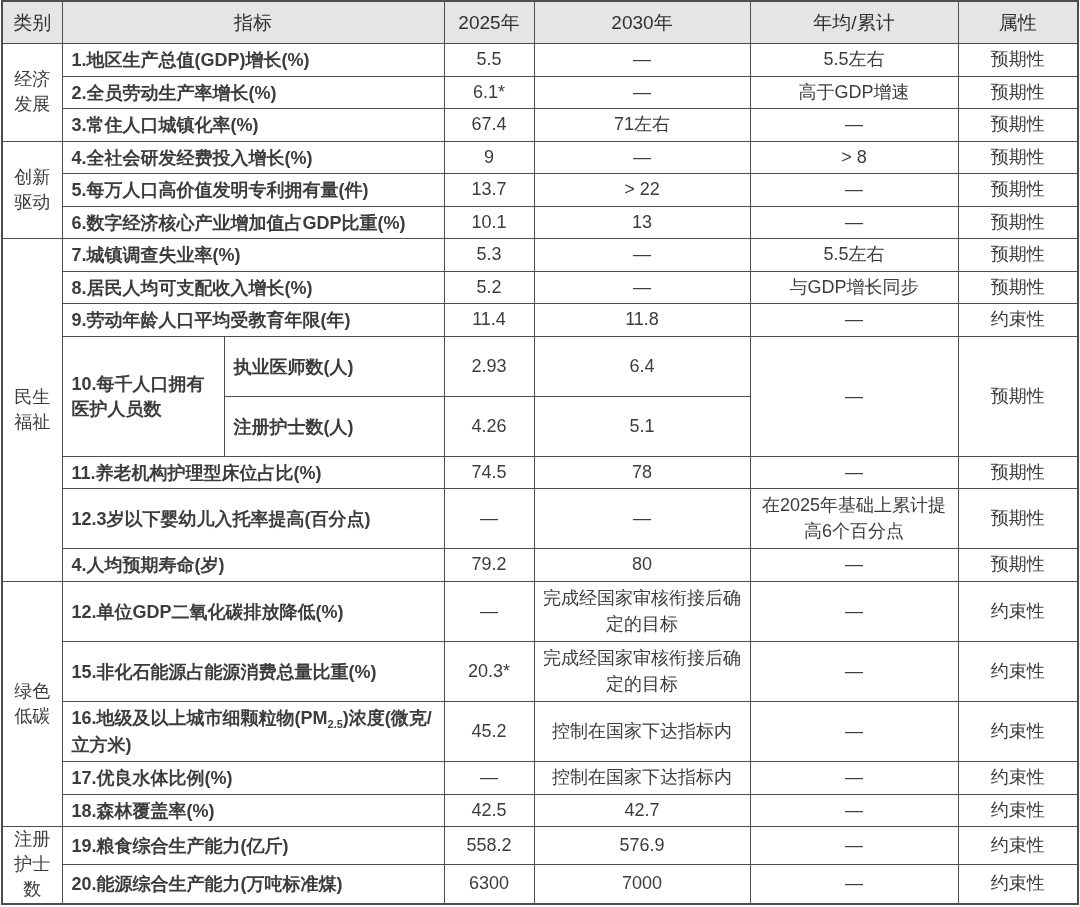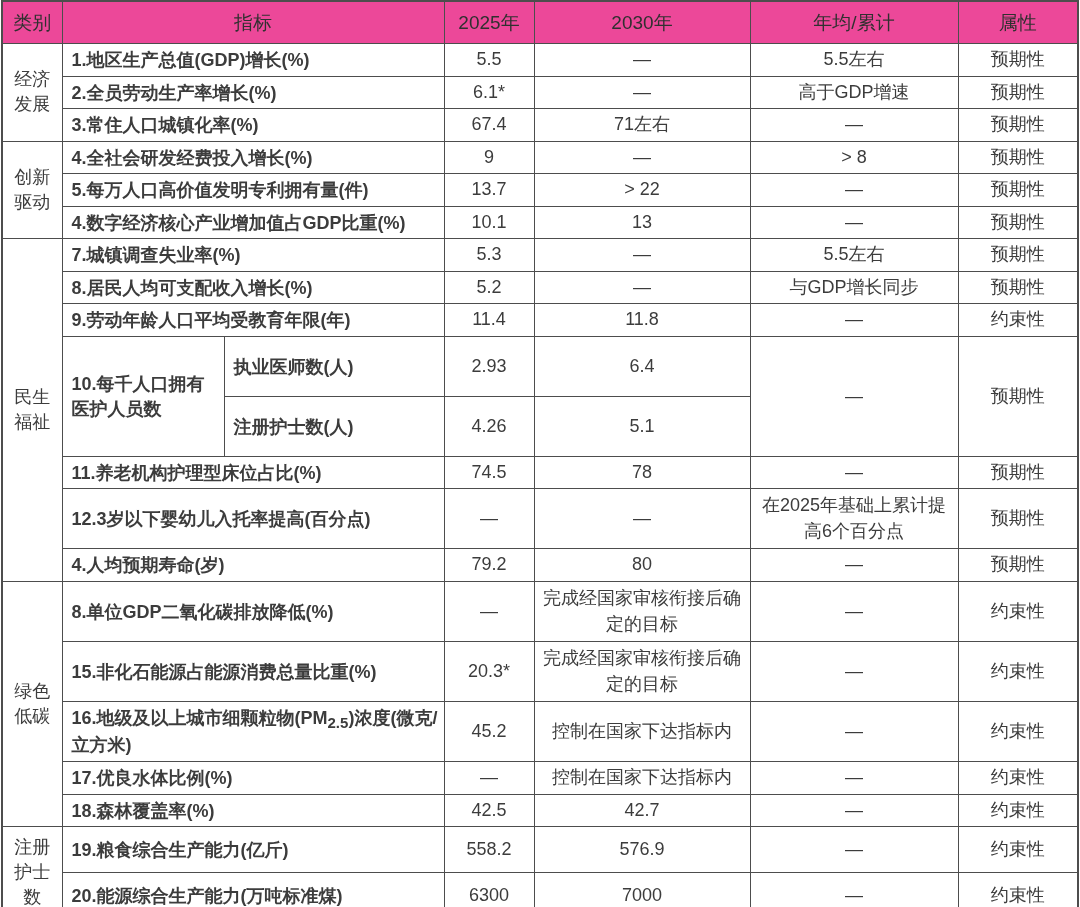--- a/index.html
+++ b/index.html
@@ -4,31 +4,31 @@
 <style>
   html,body{margin:0;padding:0;background:#ffffff;}
   body{width:1080px;height:907px;overflow:hidden;
        font-family:"Liberation Sans",sans-serif;color:#3c3c3c;}
   .title{text-align:center;font-size:24px;font-weight:bold;color:#161616;
          margin:11px 0 9px 0;letter-spacing:1px;
          font-family:"Liberation Sans",sans-serif;}
   table.tbl{border-collapse:collapse;table-layout:fixed;width:1076px;margin:0 auto;
             border:2px solid #4d4d4d;}
   .tbl th,.tbl td{border:1px solid #4d4d4d;}
-  .tbl th{background:#ec4899;font-weight:normal;font-size:19px;color:#303030;
+  .tbl th{background:#e5e5e5;font-weight:normal;font-size:19px;color:#303030;
           height:41px;text-align:center;padding:0 2px;}
   .tbl td{font-size:18px;line-height:1.42;}
   .tbl tr{height:31px;}
   .tbl tr.tall{height:60px;}
-  td.cat{text-align:center;vertical-align:middle;padding:8px;}
+  td.cat{text-align:center;vertical-align:middle;padding:0;}
   td.cat .catTxt{width:2.15em;margin:0 auto;word-break:break-all;
                  line-height:1.4;text-align:center;}
   td.ind{text-align:left;padding:4px 4px 2px 9px;font-weight:bold;}
   td.v{text-align:center;padding:2px 5px;}
-  .subsc{font-size:15px;vertical-align:-4px;}
+  .subsc{font-size:11px;vertical-align:-4px;}
 </style>
 </head>
 <body>
 
 <div>
 
 
   <table class="tbl">
     <colgroup>
       <col style="width:60px">
@@ -86,21 +86,21 @@
       <td class="v">预期性</td>
     </tr>
     <tr>
       <td class="ind" colspan="2">5.每万人口高价值发明专利拥有量(件)</td>
       <td class="v">13.7</td>
       <td class="v">&gt; 22</td>
       <td class="v">—</td>
       <td class="v">预期性</td>
     </tr>
     <tr>
-      <td class="ind" colspan="2">4.数字经济核心产业增加值占GDP比重(%)</td>
+      <td class="ind" colspan="2">6.数字经济核心产业增加值占GDP比重(%)</td>
       <td class="v">10.1</td>
       <td class="v">13</td>
       <td class="v">—</td>
       <td class="v">预期性</td>
     </tr>
 
     <tr>
       <td class="cat" rowspan="8">
             <div class="catTxt">民生福祉</div>
           </td>
@@ -156,21 +156,21 @@
       <td class="v">79.2</td>
       <td class="v">80</td>
       <td class="v">—</td>
       <td class="v">预期性</td>
     </tr>
 
     <tr class="tall">
       <td class="cat" rowspan="5">
             <div class="catTxt">绿色低碳</div>
           </td>
-      <td class="ind" colspan="2">8.单位GDP二氧化碳排放降低(%)</td>
+      <td class="ind" colspan="2">12.单位GDP二氧化碳排放降低(%)</td>
       <td class="v">—</td>
       <td class="v">完成经国家审核衔接后确定的目标</td>
       <td class="v">—</td>
       <td class="v">约束性</td>
     </tr>
     <tr class="tall">
       <td class="ind" colspan="2">15.非化石能源占能源消费总量比重(%)</td>
       <td class="v">20.3*</td>
       <td class="v">完成经国家审核衔接后确定的目标</td>
       <td class="v">—</td>

